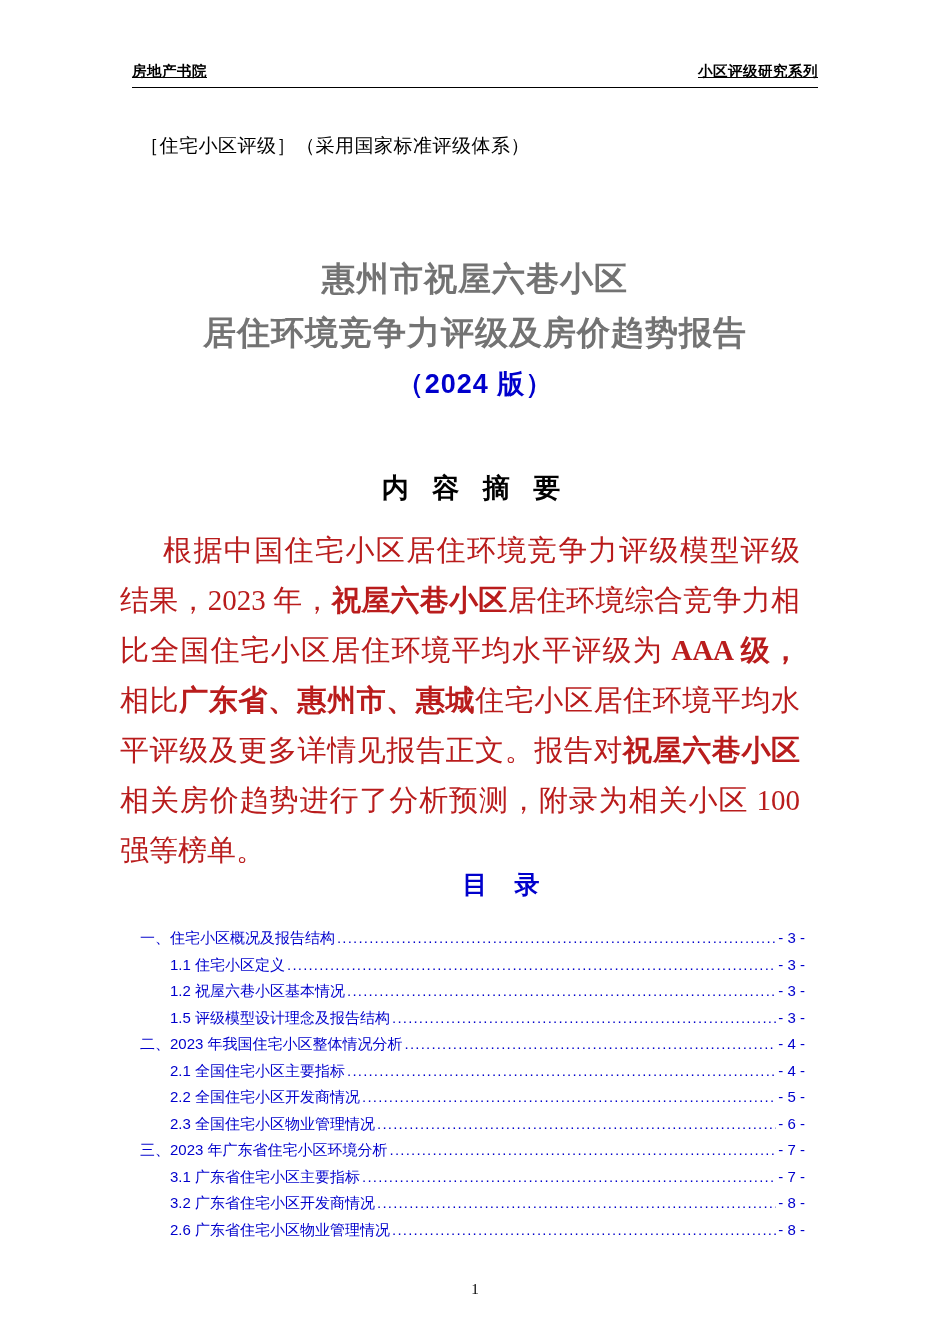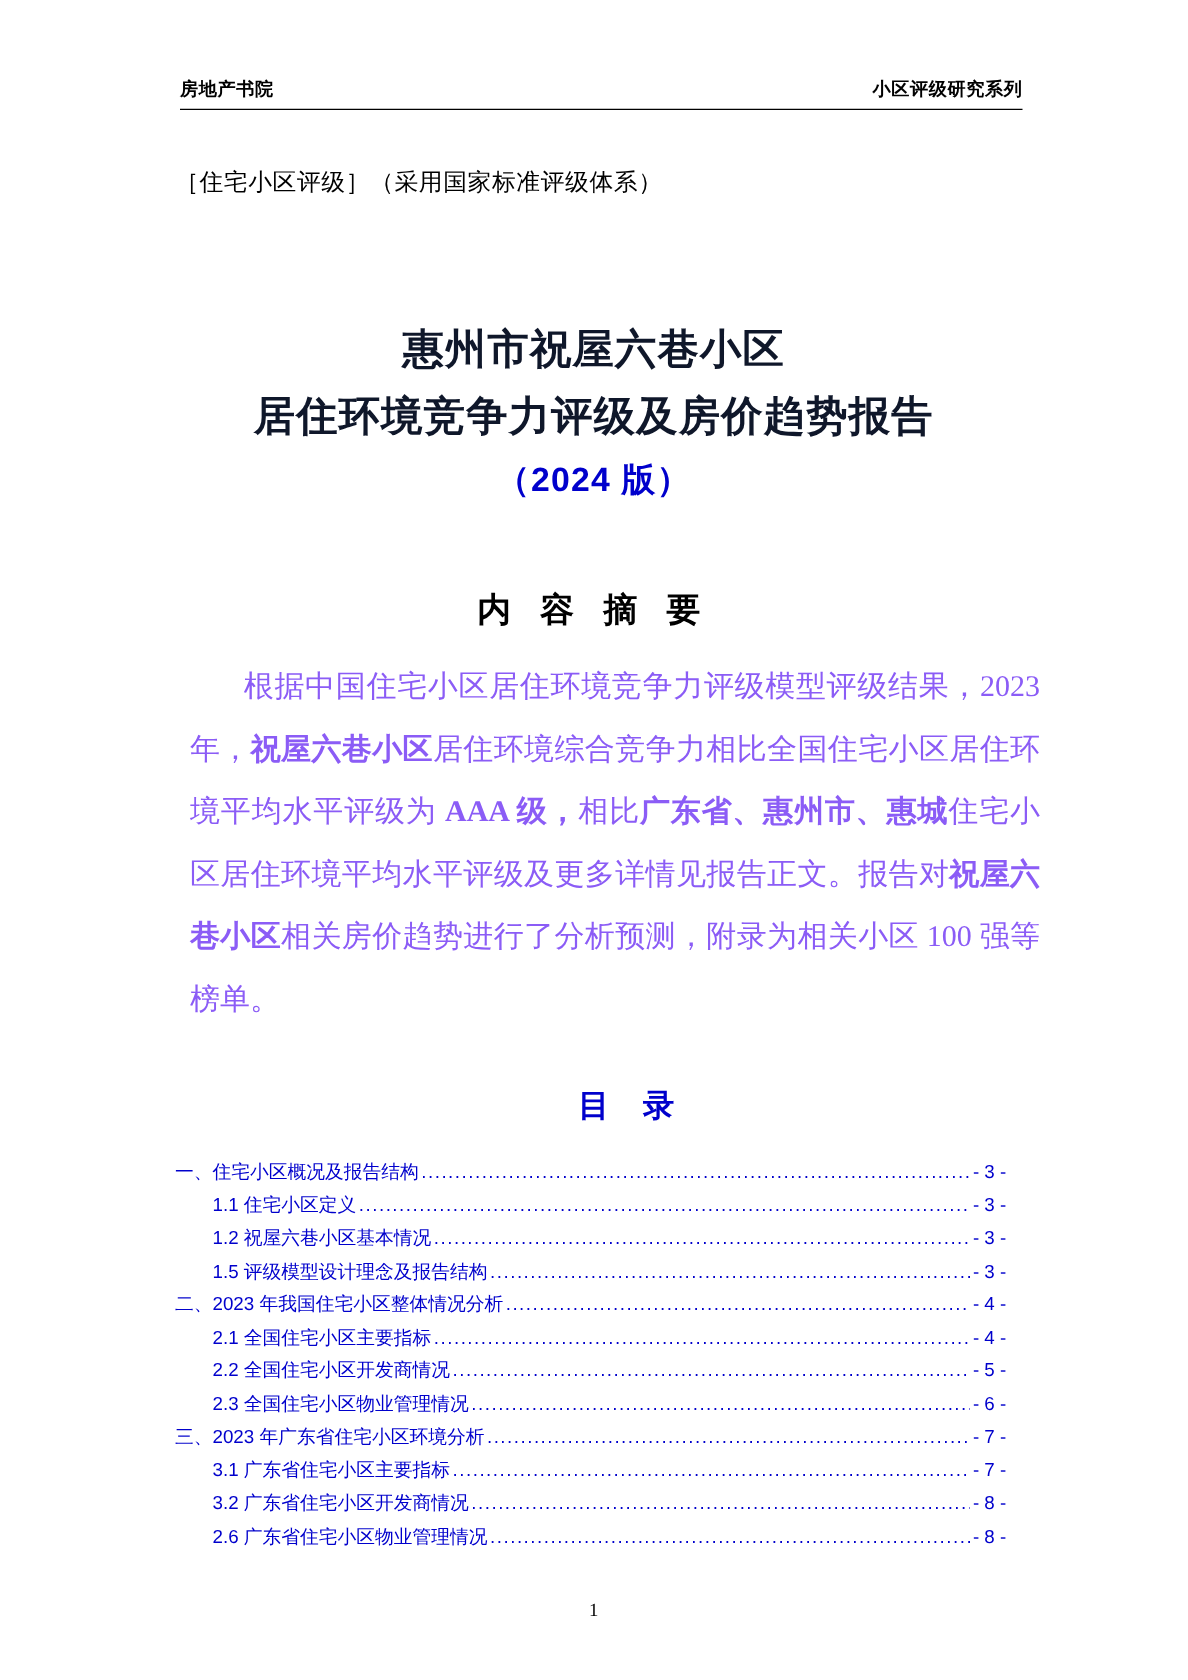--- a/index.html
+++ b/index.html
@@ -17,32 +17,33 @@
     height: 1344px;
     margin: 0 auto;
     background: #ffffff;
     box-sizing: border-box;
   }
 
   
   .header {
     position: absolute;
     top: 62px;
-    left: 144px;
+    left: 132px;
     right: 132px;
     display: flex;
     justify-content: space-between;
     align-items: flex-end;
     font-family: "Liberation Sans", sans-serif;
     font-size: 14.5px;
     font-weight: bold;
     color: #000;
     padding-bottom: 6px;
     border-bottom: 1px solid #000;
     letter-spacing: 0.5px;
+    text-decoration: underline;
   }
 
   
   .doctype {
     position: absolute;
     top: 133px;
     left: 140px;
     font-family: Liberation Sans, sans-serif;
     font-size: 19px;
     letter-spacing: 0.5px;
@@ -53,21 +54,21 @@
   .title-block {
     position: absolute;
     top: 252px;
     left: 0;
     width: 950px;
     text-align: center;
   }
   .title-line1, .title-line2 {
     font-family: "Liberation Sans", sans-serif;
     font-weight: bold;
-    color: #0f172a;
+    color: #737373;
     font-size: 33px;
     line-height: 54px;
     letter-spacing: 1px;
   }
   .title-line3 {
     font-family: "Liberation Sans", sans-serif;
     font-weight: bold;
     color: #0000cc;
     font-size: 27px;
     line-height: 48px;
@@ -83,28 +84,28 @@
     text-align: center;
     font-family: "Liberation Sans", sans-serif;
     font-weight: bold;
     font-size: 27px;
     letter-spacing: 8px;
     color: #000;
   }
   .abstract-body {
     position: absolute;
     top: 525px;
-    left: 152px;
+    left: 120px;
     width: 680px;
     font-family: "Liberation Serif", serif;
-    font-size: 24px;
+    font-size: 29px;
     line-height: 50px;
     text-align: justify;
     text-indent: 43px;
-    color: #8b5cf6;
+    color: #b91c1c;
   }
   .abstract-body b {
     font-weight: bold;
   }
 
   
   .toc-heading {
     position: absolute;
     top: 868px;
     left: 0;

